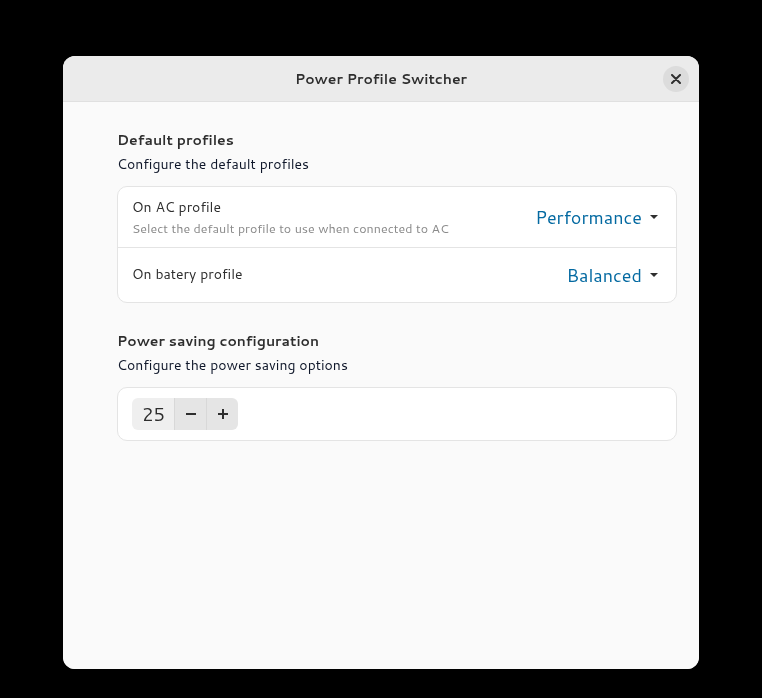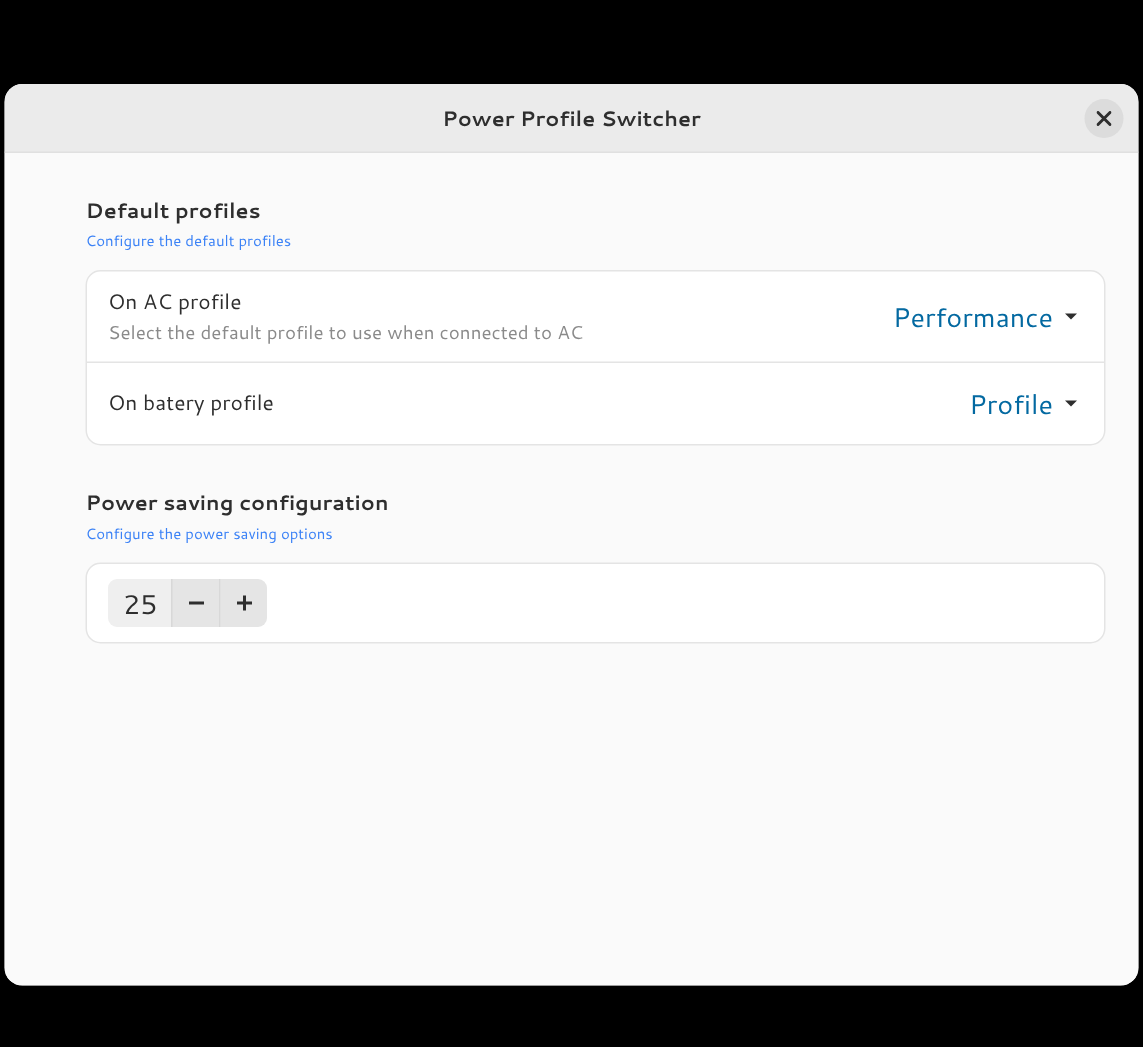--- a/index.html
+++ b/index.html
@@ -11,21 +11,21 @@
     body {
       background: #000;
       width: 762px;
       height: 698px;
       display: flex;
       align-items: flex-start;
       justify-content: center;
       padding-top: 56px;
     }
     .window {
-      width: 756px;
+      width: 636px;
       background: #fafafa;
       border-radius: 12px;
       overflow: hidden;
       box-shadow: 0 2px 8px rgba(0,0,0,0.3);
     }
     .titlebar {
       background: #ebebeb;
       height: 46px;
       display: flex;
       align-items: center;
@@ -64,22 +64,22 @@
     .section {
       margin-bottom: 28px;
     }
     .section-title {
       font-weight: 700;
       font-size: 14px;
       color: #2e2e2e;
       margin-bottom: 4px;
     }
     .section-subtitle {
-      font-size: 10px;
-      color: #3b82f6;
+      font-size: 14px;
+      color: #0f172a;
       margin-bottom: 12px;
     }
     .card {
       background: #fff;
       border: 1px solid #e4e4e4;
       border-radius: 10px;
       overflow: hidden;
     }
     .row {
       display: flex;
@@ -185,21 +185,21 @@
               <path d="M2 4 L6 8 L10 4" fill="#2e2e2e"></path>
             </svg>
           </div>
         </div>
 
         <div class="row">
           <div class="row-left">
             <div class="row-title">On batery profile</div>
           </div>
           <div class="dropdown">
-            <span class="dropdown-value">Profile</span>
+            <span class="dropdown-value">Balanced</span>
             <svg viewBox="0 0 12 12">
               <path d="M2 4 L6 8 L10 4" fill="#2e2e2e"></path>
             </svg>
           </div>
         </div>
 
       </div>
     </div>
 
     <div class="section">

